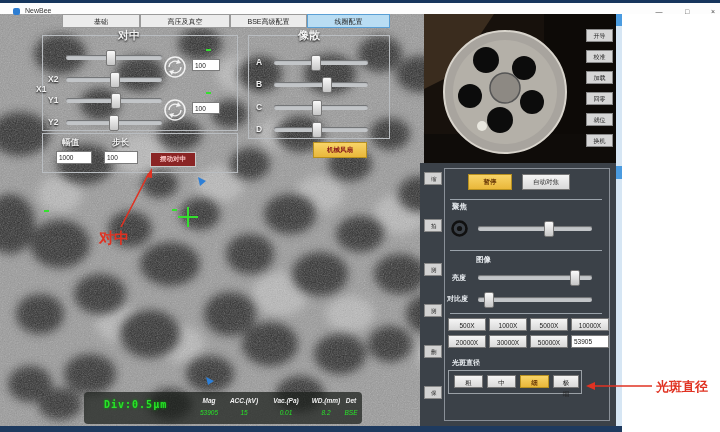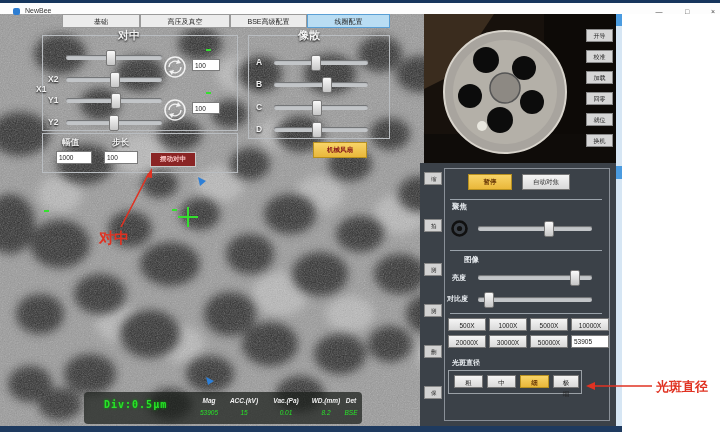--- a/index.html
+++ b/index.html
@@ -244,21 +244,21 @@
   <span class="abs plbl" style="left:452px;top:202px;text-align:right;">聚焦</span>
   <svg class="abs" style="left:451px;top:220px;" width="17" height="17">
     <circle cx="8.5" cy="8.5" r="7" fill="none" stroke="#101010" stroke-width="2.6"></circle>
     <circle cx="8.5" cy="8.5" r="2.6" fill="#101010"></circle>
   </svg>
   <div class="abs slider" style="left:478px;top:226px;width:114px;">
       <div class="handle" style="left:62%;"></div>
     </div>
 
   <div class="abs divider" style="left:450px;top:250px;width:152px;"></div>
-  <span class="abs plbl" style="left:464px;top:255px;">图像</span>
+  <span class="abs plbl" style="left:476px;top:255px;">图像</span>
   <span class="abs plbl" style="left:452px;top:273px;font-size:7px;">亮度</span>
   <div class="abs slider" style="left:478px;top:275px;width:114px;">
       <div class="handle" style="left:85%;"></div>
     </div>
   <span class="abs plbl" style="left:447px;top:294px;font-size:7px;">对比度</span>
   <div class="abs slider" style="left:478px;top:297px;width:114px;">
       <div class="handle" style="left:10%;"></div>
     </div>
 
   <div class="abs divider" style="left:450px;top:313px;width:152px;"></div>

